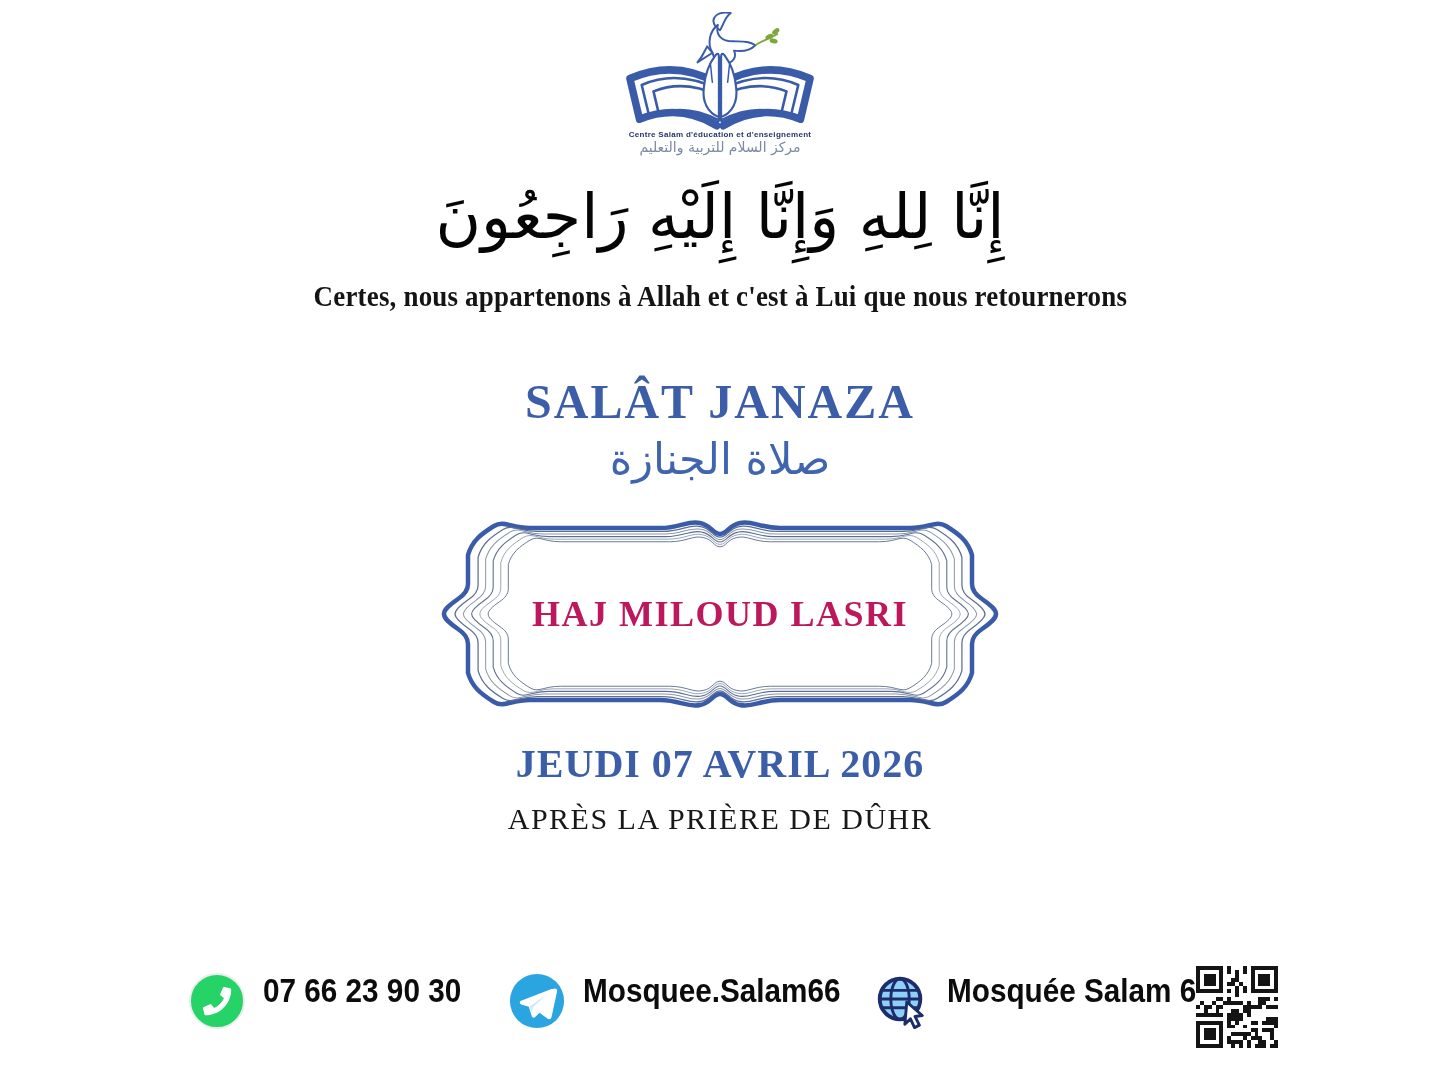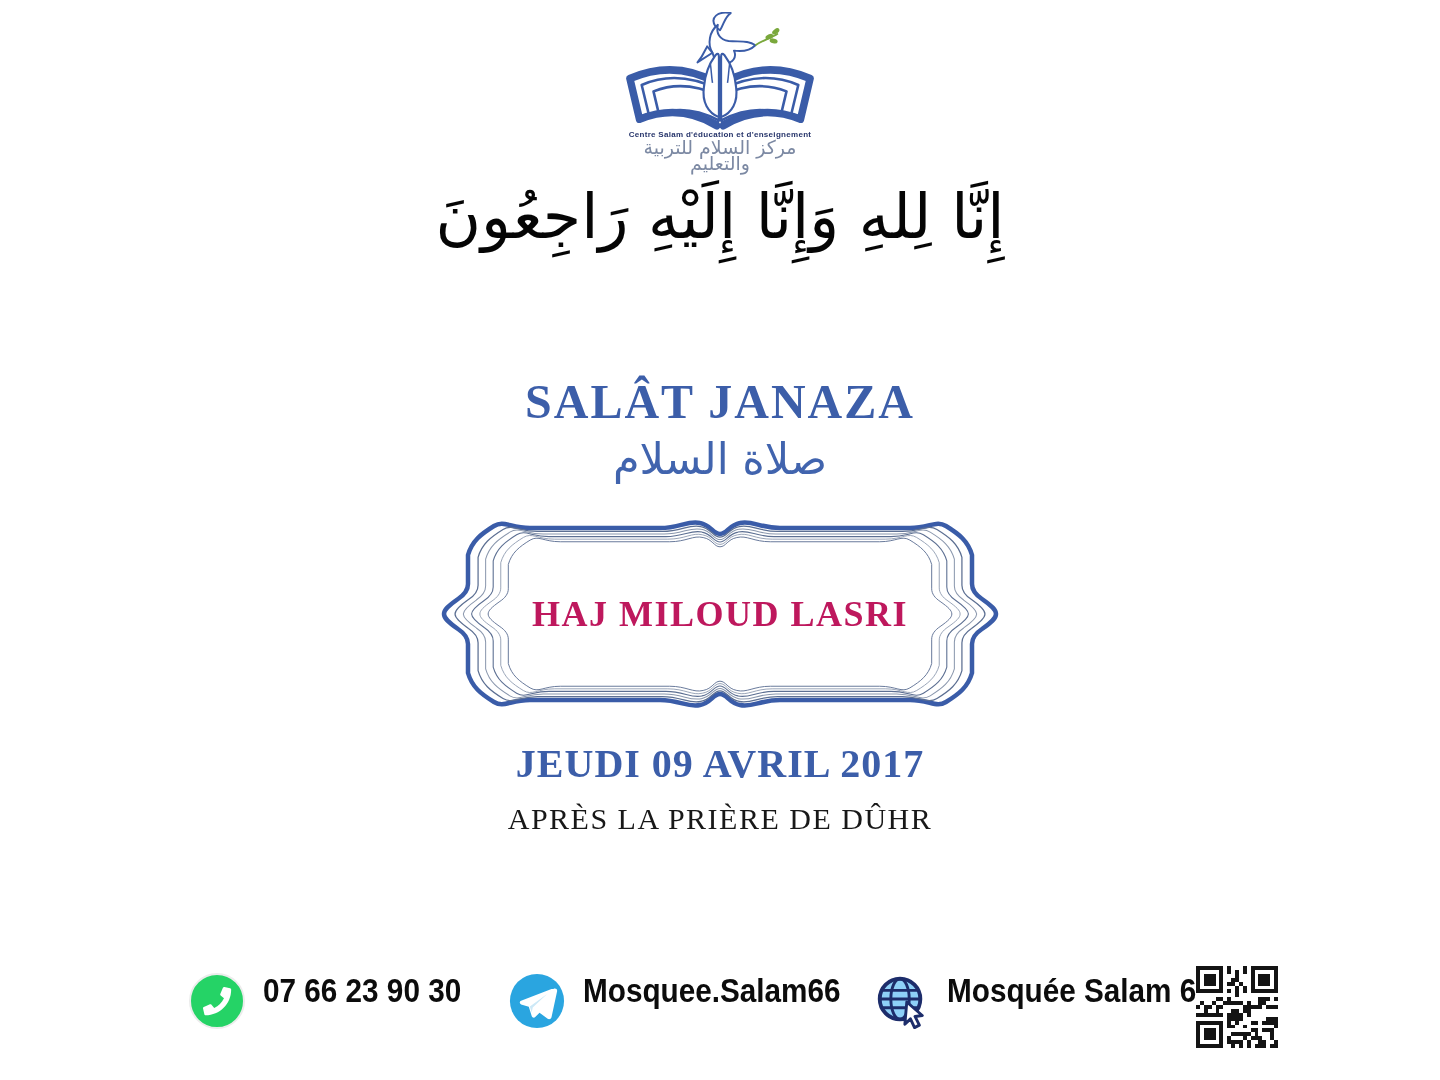--- a/index.html
+++ b/index.html
@@ -12,21 +12,21 @@
   .cond { display:inline-block; transform:scaleX(0.93); transform-origin:center; }
 
   
   .logo { left:612px; top:12px; width:216px; height:146px; text-align:center; }
   .logo svg { display:block; margin:0 auto; }
   .logo-cap-fr {
     font-family:"Liberation Sans", sans-serif; font-weight:bold;
     font-size:8px; color:#27356b; letter-spacing:0.3px; line-height:9px;
   }
   .logo-cap-ar {
-    font-family:"DejaVu Sans", sans-serif; font-size:19px; color:#7c89a3; line-height:16px;
+    font-family:"DejaVu Sans", sans-serif; font-size:14px; color:#7c89a3; line-height:16px;
   }
 
   
   .calligraphy {
     top:148px; font-family:"DejaVu Sans", sans-serif; font-weight:normal;
     font-size:62px; color:#050505; line-height:138px; height:138px;
   }
   .translation {
     top:280px; font-size:29px; font-weight:bold; color:#141414; letter-spacing:0.2px;
   }
@@ -105,40 +105,43 @@
         <path d="M91,48 C92,55 92,60 93,66" fill="none" stroke-width="1.4"></path>
         <path d="M109,48 C108,55 108,60 107,66" fill="none" stroke-width="1.4"></path>
       </g>
     </svg>
     <div class="logo-cap-fr">Centre Salam d'éducation et d'enseignement</div>
     <div class="logo-cap-ar">مركز السلام للتربية والتعليم</div>
   </div>
 
   <div class="abs center calligraphy" dir="rtl">إِنَّا لِلهِ وَإِنَّا إِلَيْهِ رَاجِعُونَ</div>
 
+  <div class="abs center translation">
+    <span class="cond">Certes, nous appartenons à Allah et c'est à Lui que nous retournerons</span>
+  </div>
 
   <div class="abs center title-main">SALÂT JANAZA</div>
-  <div class="abs center title-ar" dir="rtl">صلاة السلام</div>
+  <div class="abs center title-ar" dir="rtl">صلاة الجنازة</div>
 
   <div class="abs frame-wrap">
     <svg width="580" height="204" viewBox="0 0 580 200">
       <defs>
         <path id="plq" d="M100,14 H230 C250,14 258,6 270,9 C281,11 283,20 290,20 C297,20 299,11 310,9 C322,6 330,14 350,14 H480 C500,14 506,6 516,12 C529,20 538,27 542,41 L542,70 C542,76 546,81 552,85 C562,92 566,96 566,100 C566,104 562,108 552,115 C546,119 542,124 542,130 L542,159 C538,173 529,180 516,188 C506,194 500,186 480,186 H350 C330,186 322,194 310,191 C299,189 297,180 290,180 C283,180 281,189 270,191 C258,194 250,186 230,186 H100 C80,186 74,194 64,188 C51,180 42,173 38,159 L38,130 C38,124 34,119 28,115 C18,108 14,104 14,100 C14,96 18,92 28,85 C34,81 38,76 38,70 L38,41 C42,27 51,20 64,12 C74,6 80,14 100,14 Z"></path>
       </defs>
       <use href="#plq" fill="#ffffff" stroke="#3a5ca8" stroke-width="4.5"></use>
       <use href="#plq" fill="none" stroke="#5c6f92" stroke-width="1.3" transform="translate(290,100) scale(0.96) translate(-290,-100)"></use>
       <use href="#plq" fill="none" stroke="#8a97ad" stroke-width="1.1" transform="translate(290,100) scale(0.93) translate(-290,-100)"></use>
       <use href="#plq" fill="none" stroke="#5c6f92" stroke-width="1.2" transform="translate(290,100) scale(0.90) translate(-290,-100)"></use>
       <use href="#plq" fill="none" stroke="#8a97ad" stroke-width="1.0" transform="translate(290,100) scale(0.87) translate(-290,-100)"></use>
       <use href="#plq" fill="none" stroke="#5c6f92" stroke-width="1.1" transform="translate(290,100) scale(0.84) translate(-290,-100)"></use>
     </svg>
     <div class="frame-name">HAJ MILOUD LASRI</div>
   </div>
 
-  <div class="abs center date-line">JEUDI 09 AVRIL 2017</div>
+  <div class="abs center date-line">JEUDI 07 AVRIL 2026</div>
   <div class="abs center time-line">APRÈS LA PRIÈRE DE DÛHR</div>
 
   <div class="abs contact c1">
     <svg width="58" height="58" viewBox="0 0 58 58">
       <circle cx="29" cy="29" r="27" fill="#25D366" stroke="#ececec" stroke-width="2"></circle>
       <path transform="translate(15,15) scale(0.055)" fill="#ffffff" d="M493.4 24.6l-104-24c-11.3-2.6-22.9 3.3-27.5 13.9l-48 112c-4.2 9.8-1.4 21.3 6.9 28l60.6 49.6c-36 76.7-98.9 140.5-177.2 177.2l-49.6-60.6c-6.8-8.3-18.2-11.1-28-6.9l-112 48C3.9 366.5-2 378.1.6 389.4l24 104C27.1 504.2 36.7 512 48 512c256.1 0 464-207.5 464-464 0-11.2-7.7-20.9-18.6-23.4z"></path>
     </svg>
     <span class="label">07 66 23 90 30</span>
   </div>
 

